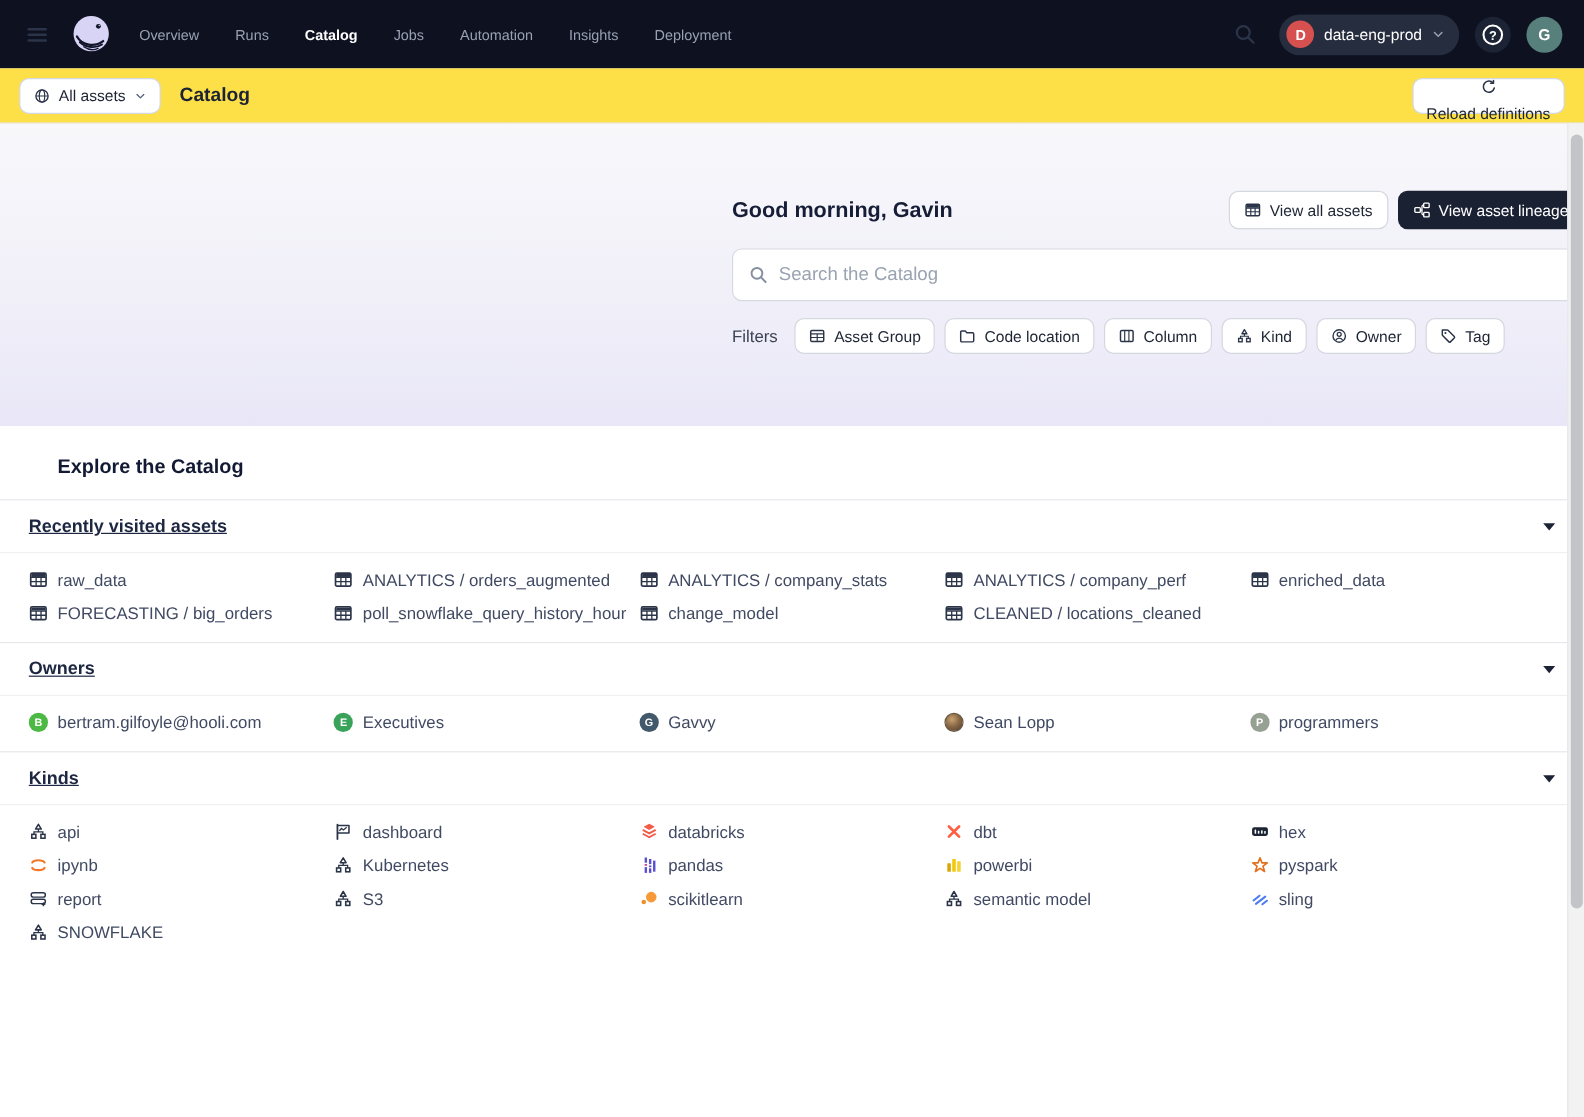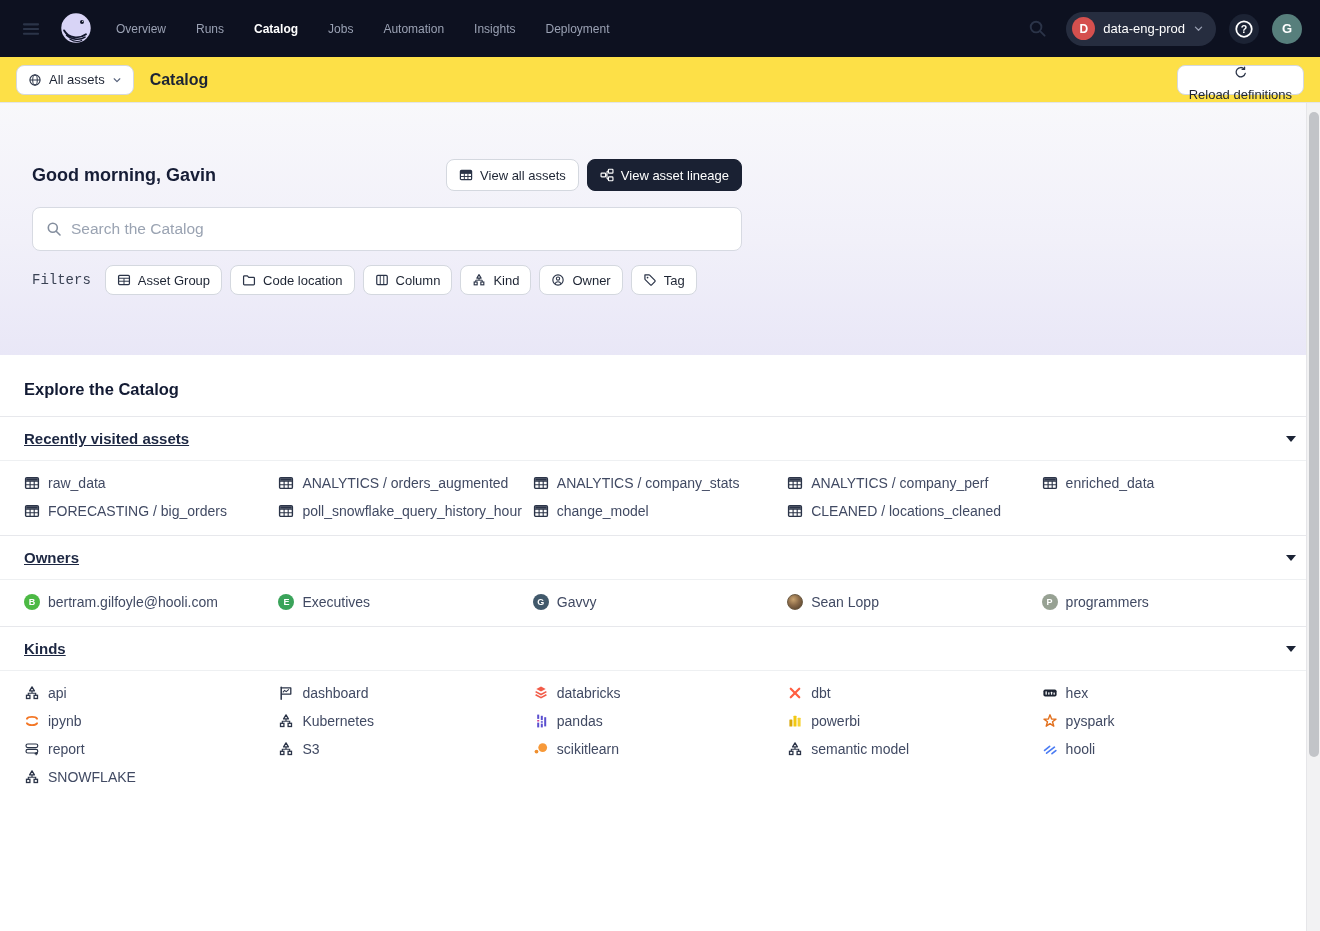--- a/index.html
+++ b/index.html
@@ -21,36 +21,36 @@
   .help-btn { width:30px; height:30px; border-radius:50%; background:#1c2334; border:none; color:#fff; display:flex; align-items:center; justify-content:center; cursor:pointer; }
   .user-avatar { width:30px; height:30px; border-radius:50%; background:#577f7c; color:#fff; font-size:13px; font-weight:600; display:flex; align-items:center; justify-content:center; cursor:pointer; border:none; }
 
   
   .subheader { height:46px; background:#fde047; border-bottom:1px solid #e3e5e9; display:flex; align-items:center; padding:0 16px; gap:16px; }
   .chip-btn { display:inline-flex; align-items:center; gap:7px; background:#ffffff; border:1px solid #d4d8df; border-radius:8px; height:30px; padding:0 11px; font-size:13px; color:#1d2433; cursor:pointer; font-family:inherit; }
   .page-title { font-size:16px; font-weight:700; color:#1b2335; }
   .reload { margin-left:auto;flex-direction:column; }
 
   
-  .hero { height:252px; background:linear-gradient(180deg,#f8f8fb 0%,#f1f0f9 55%,#e9e7f7 100%); display:flex; justify-content:flex-start;padding-left:32px; }
+  .hero { height:252px; background:linear-gradient(180deg,#f8f8fb 0%,#f1f0f9 55%,#e9e7f7 100%); display:flex; justify-content:flex-end; }
   .hero-inner { width:710px; padding-top:56px; }
   .hero-top { display:flex; align-items:center; justify-content:space-between; }
   .greeting { font-size:18px; font-weight:600; color:#161d36; }
   .hero-actions { display:flex; gap:8px; }
   .btn-light { display:inline-flex; align-items:center; gap:7px; background:#ffffff; border:1px solid #d4d8df; border-radius:8px; height:32px; padding:0 12px; font-size:13px; color:#1d2433; cursor:pointer; font-family:inherit; }
   .btn-dark { display:inline-flex; align-items:center; gap:7px; background:#1a2133; border:1px solid #1a2133; border-radius:8px; height:32px; padding:0 12px; font-size:13px; color:#ffffff; cursor:pointer; font-family:inherit; }
   .searchbox { margin-top:16px; height:44px; background:#ffffff; border:1px solid #d7dae2; border-radius:8px; display:flex; align-items:center; padding:0 13px; gap:9px; color:#848e9e; }
   .searchbox input { flex:1; border:none; outline:none; background:transparent; font-size:15.5px; color:#333a4a; font-family:inherit; }
   .searchbox input::placeholder { color:#9aa3b2; }
   .filters-row { margin-top:14px; display:flex; align-items:center; gap:8px; }
-  .filters-label { font-size:14px; color:#3a4254; margin-right:6px;font-family:Liberation Mono, monospace; }
+  .filters-label { font-size:14px; color:#3a4254; margin-right:6px; }
 
   
   .explore { padding:25px 24px 17px; }
-  .explore h2 { font-size:16.5px; font-weight:700; color:#121a33; }
+  .explore h2 { font-size:16.5px; font-weight:700; color:#121a33;margin-left:24px; }
   .section { border-top:1px solid #e7e8ec; }
   .sec-header { display:flex; align-items:center; justify-content:space-between; padding:13px 24px; border-bottom:1px solid #eef0f2; cursor:pointer; }
   .sec-header h3 { font-size:15px; font-weight:700; color:#1d2742;text-decoration:underline; }
   .caret { width:0; height:0; border-left:5px solid transparent; border-right:5px solid transparent; border-top:6px solid #1b2335; }
   .sec-list { display:grid; grid-template-columns:1fr 1fr 1fr 1fr 1fr; padding:8px 24px 10px; }
   .item { height:28px; display:flex; align-items:center; gap:8px; font-size:14px; color:#414a63; cursor:pointer; }
   .ic { width:16px; height:16px; flex:none; color:#2b3448; }
   .ic14 { width:14px; height:14px; flex:none; }
   .av { width:16px; height:16px; border-radius:50%; color:#fff; font-size:9px; font-weight:700; display:flex; align-items:center; justify-content:center; flex:none; }
   .av-b { background:#4cb944; }
@@ -508,21 +508,21 @@
     <div class="item">
         <svg class="ic">
           <use href="#s-kind"></use>
         </svg>
         <span>semantic model</span>
       </div>
     <div class="item">
         <svg class="ic">
           <use href="#s-sling"></use>
         </svg>
-        <span>hooli</span>
+        <span>sling</span>
       </div>
     <div class="item">
         <svg class="ic">
           <use href="#s-kind"></use>
         </svg>
         <span>SNOWFLAKE</span>
       </div>
   </div>
 </section>
 

